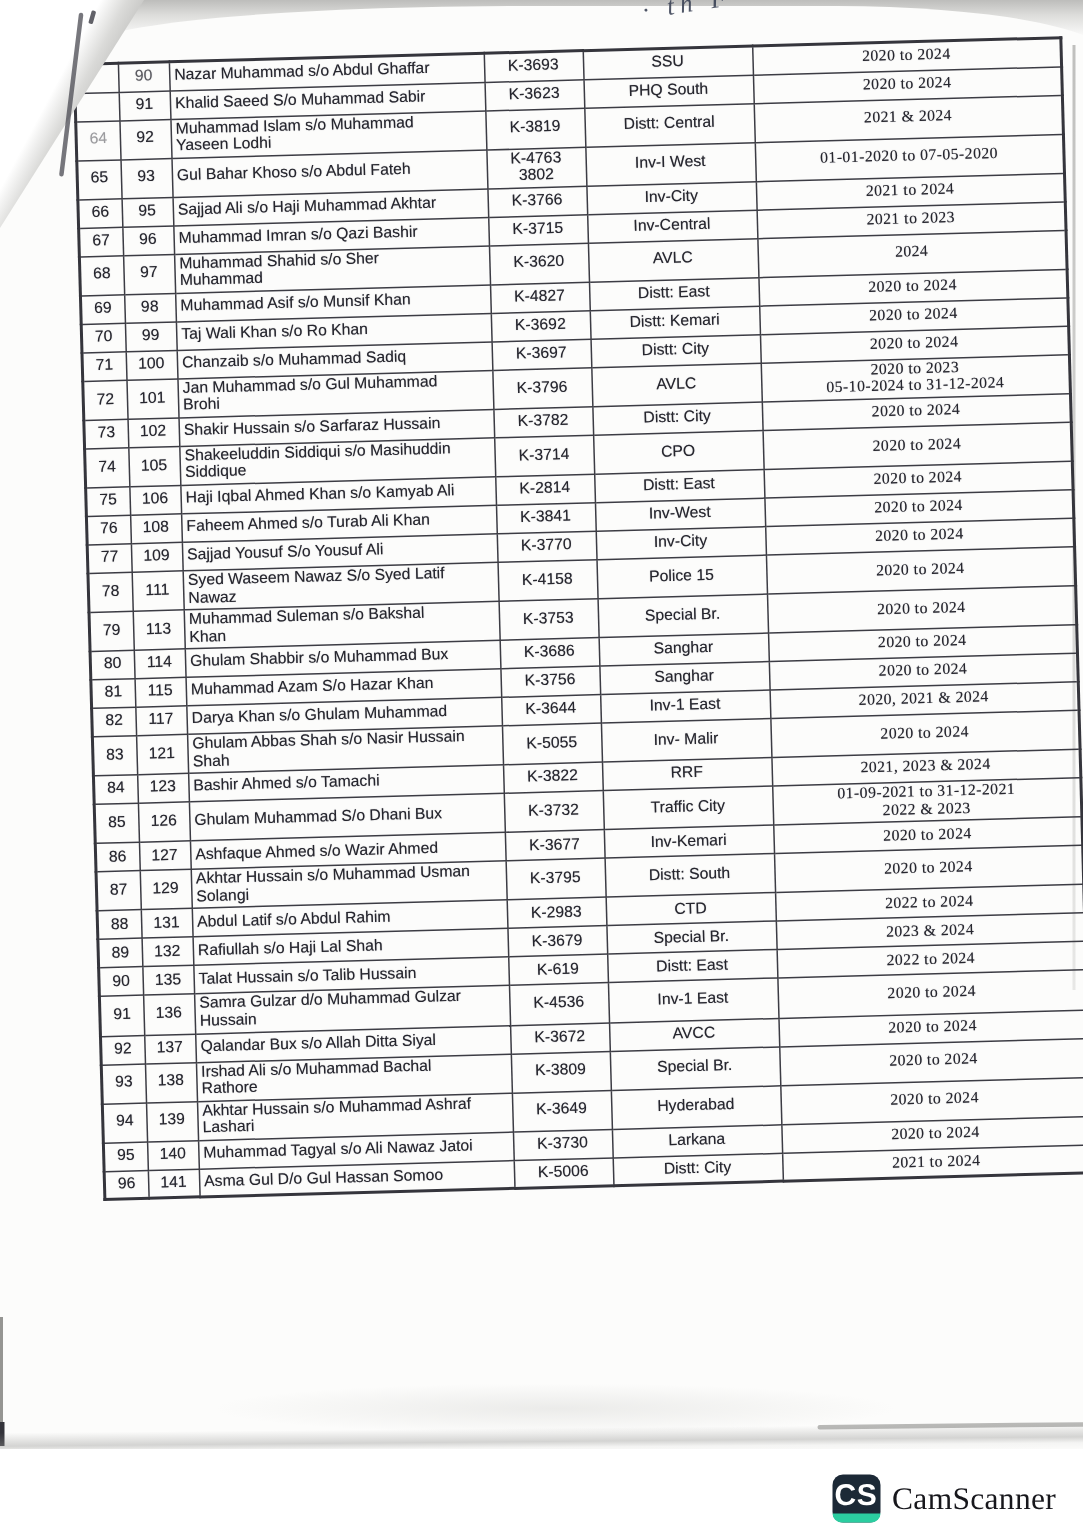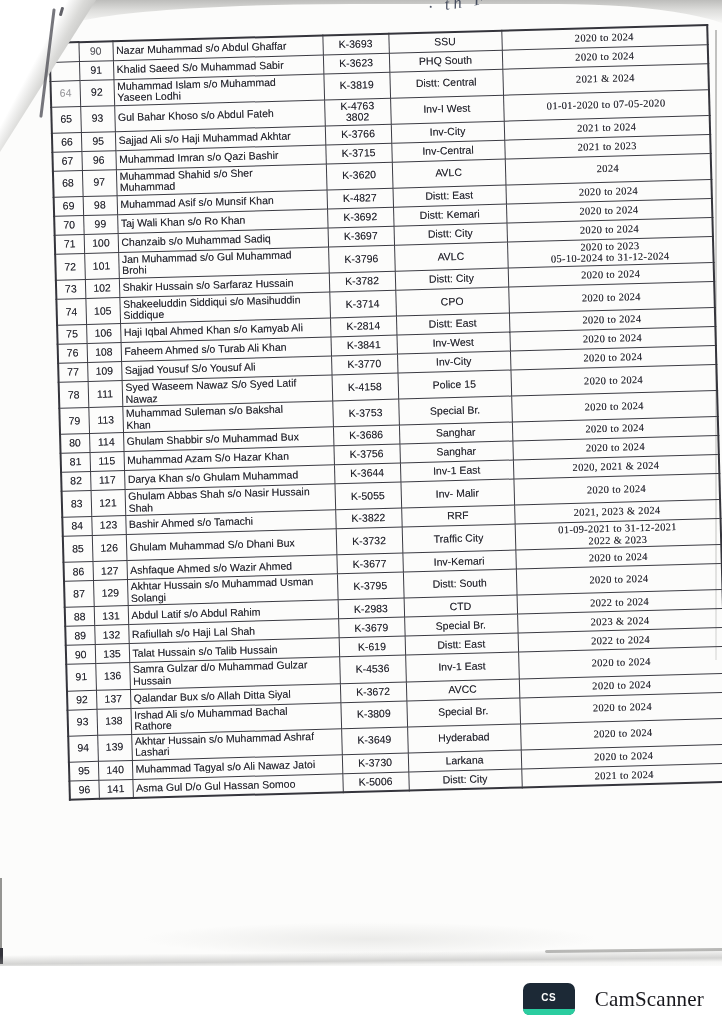--- a/index.html
+++ b/index.html
@@ -90,31 +90,31 @@
     font-size:12.3px; white-space:pre-line; letter-spacing:.3px; line-height:1.15;
   }
   td.faint { opacity:.45; }
   td.semi  { opacity:.75; }
   
   .footer {
     position:absolute; left:0; top:966px; width:722px; height:58px; background:#ffffff;
   }
   .cs-logo { position:absolute; right:18px; top:17px; display:flex; align-items:center; gap:8px; }
   .cs-icon {
-    position:relative; width:52px; height:32px; background:#1c2936; border-radius:7px;
+    position:relative; width:32px; height:32px; background:#1c2936; border-radius:7px;
     display:flex; align-items:center; justify-content:center;
-    color:#ffffff; font-weight:bold; font-size:10px; letter-spacing:.5px;
+    color:#ffffff; font-weight:bold; font-size:20px; letter-spacing:.5px;
     padding-bottom:4px; box-sizing:border-box;
   }
   .cs-icon::after {
     content:""; position:absolute; left:0; right:0; bottom:0; height:6px;
     background:#2bcda0; border-radius:0 0 7px 7px;
   }
   .cs-name {
-    font-family:"Liberation Serif", serif; font-size:21px; color:#17171c; letter-spacing:.2px;margin-left:12px;
+    font-family:"Liberation Serif", serif; font-size:21px; color:#17171c; letter-spacing:.2px;
   }
 </style>
 </head>
 <body>
 
 <div class="stage">
 
   <div class="scan-page">
     <div class="top-shade"></div>
     <div class="top-curve"></div>

